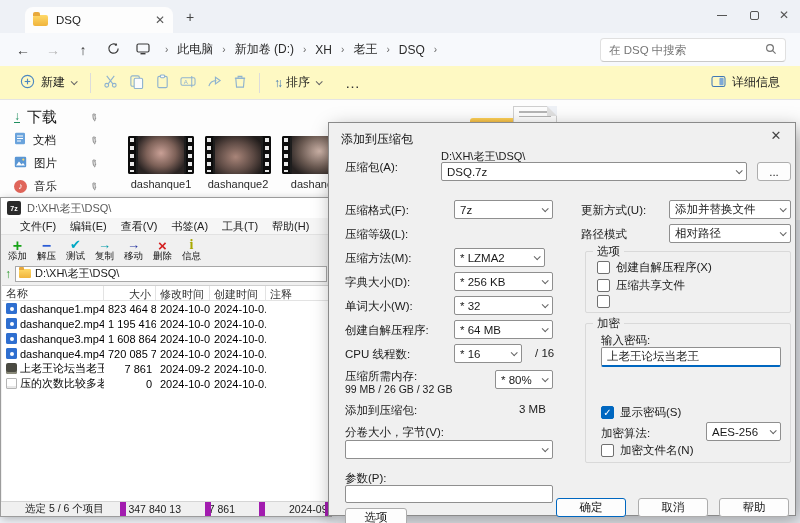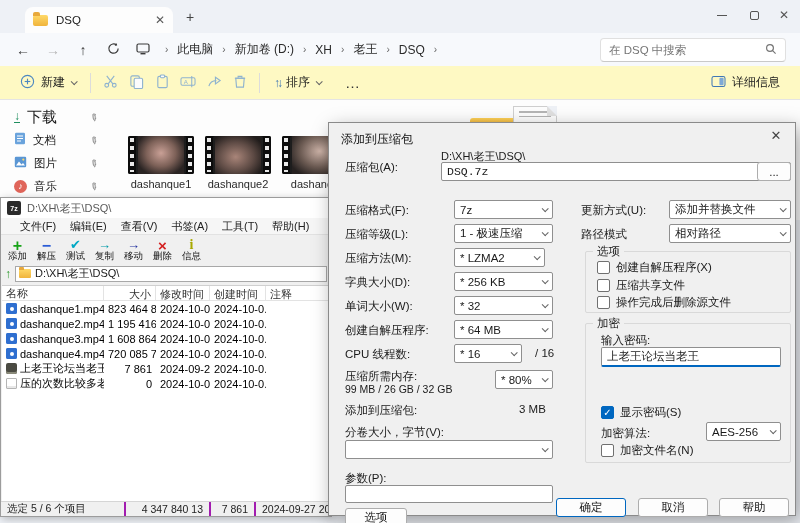--- a/index.html
+++ b/index.html
@@ -62,21 +62,21 @@
   .szrow div { padding:0 4px; overflow:hidden; white-space:nowrap; }
   .c-name { width:102px; display:flex; align-items:center; gap:3px; }
   .c-size { width:52px; text-align:right; }
   .c-mod { width:54px; } .c-cre { width:56px; } .c-com { flex:1; }
   .fico { width:11px; height:11px; flex:0 0 auto; border-radius:2px; }
   .fico.media { background:#2f6fd0; box-shadow:inset 0 0 0 1.5px #2f6fd0, inset 0 0 0 5px #fff0; position:relative; }
   .fico.media::after { content:""; position:absolute; left:3.5px; top:3.5px; width:4px; height:4px; background:#fff; border-radius:50%; }
   .fico.darknote { background:#4a4a42; box-shadow:inset 0 -2px 0 #8a8a7a; }
   .fico.plain { background:#fff; border:1px solid #b5b5b5; box-shadow:inset 0 -2px 0 #e8e8e8; border-radius:1px; }
   .szstatus { position:absolute; left:0; right:0; bottom:0; height:15px; background:#f0f0f0; border-top:1px solid #d5d5d5; display:flex; font-size:10.5px; color:#222; }
-  .szstatus div { border-right:2px solid #a21caf; padding:0 6px; white-space:nowrap; overflow:hidden; display:flex; align-items:center; }
+  .szstatus div { border-right:6px solid #a21caf; padding:0 24px; white-space:nowrap; overflow:hidden; display:flex; align-items:center; }
 
   
   .dlg { position:absolute; left:328px; top:122px; width:468px; height:394px; background:#f0f0f0; border:1px solid #8a8a8a; box-shadow:4px 6px 18px rgba(0,0,0,.35); font-size:11.5px; }
   .dlg-title { position:absolute; left:12px; top:8px; font-size:12px; color:#111; }
   .dlg-close { position:absolute; right:8px; top:5px; width:22px; height:18px; text-align:center; color:#444; font-size:13px; }
   .lbl { position:absolute; color:#1a1a1a; white-space:nowrap; }
   .combo { position:absolute; height:19px; background:#fff; border:1px solid #8f8f8f; border-radius:2px; display:flex; align-items:center; padding:0 5px; }
   .combo .v { flex:1; white-space:nowrap; overflow:hidden; }
   .btn { position:absolute; height:19px; background:#fdfdfd; border:1px solid #adadad; border-radius:3px; display:flex; align-items:center; justify-content:center; font-size:11.5px; }
   .btn.default { border:1.5px solid #0067c0;justify-content:center; }
@@ -382,39 +382,35 @@
       <div style="flex:1;">2024-09-27 20:05:54</div>
     </div>
   </div>
 
   <div class="dlg">
     <div class="dlg-title">添加到压缩包</div>
     <div class="dlg-close"><span>✕</span></div>
 
     <span class="lbl" style="left:16px; top:37px;">压缩包(A):</span>
     <span class="lbl" style="left:112px; top:26px; font-size:11px;">D:\XH\老王\DSQ\</span>
-    <div class="combo" style="left:112px; top:39px; width:350px;font-family:Liberation Mono, monospace;">
+    <div class="combo" style="left:112px; top:39px; width:306px;">
       <span class="v">DSQ.7z</span>
       <span class="chev"></span>
     </div>
     <div class="btn" style="left:428px; top:39px; width:34px;">
         <span>...</span>
       </div>
 
     <span class="lbl" style="left:16px; top:80px;">压缩格式(F):</span>
     <div class="combo" style="left:125px; top:77px; width:99px;">
         <span class="v">7z</span>
         <span class="chev"></span>
       </div>
 
     <span class="lbl" style="left:16px; top:104px;">压缩等级(L):</span>
-    <div class="combo" style="left:125px; top:101px; width:99px;">
-        <span class="v">1 - 极速压缩</span>
-        <span class="chev"></span>
-      </div>
 
     <span class="lbl" style="left:16px; top:128px;">压缩方法(M):</span>
     <div class="combo" style="left:125px; top:125px; width:91px;">
         <span class="v">* LZMA2</span>
         <span class="chev"></span>
       </div>
 
     <span class="lbl" style="left:16px; top:152px;">字典大小(D):</span>
     <div class="combo" style="left:125px; top:149px; width:99px;">
         <span class="v">* 256 KB</span>
@@ -480,21 +476,20 @@
     <div class="cb" style="left:268px; top:137px;">
       <span class="cbbox"></span>
       <span>创建自解压程序(X)</span>
     </div>
     <div class="cb" style="left:268px; top:155px;">
       <span class="cbbox"></span>
       <span>压缩共享文件</span>
     </div>
     <div class="cb" style="left:268px; top:172px;">
       <span class="cbbox"></span>
-      <span>操作完成后删除源文件</span>
     </div>
 
     <div class="groupbox" style="left:256px; top:200px; width:206px; height:140px;"></div>
     <span class="grouplabel" style="left:264px; top:193px;">加密</span>
     <span class="lbl" style="left:272px; top:210px;">输入密码:</span>
     <div class="txtbox focus" style="left:272px; top:224px; width:180px; height:20px;">
       <span>上老王论坛当老王</span>
     </div>
     <div class="cb" style="left:272px; top:282px;">
       <span class="cbbox on">✓</span>

